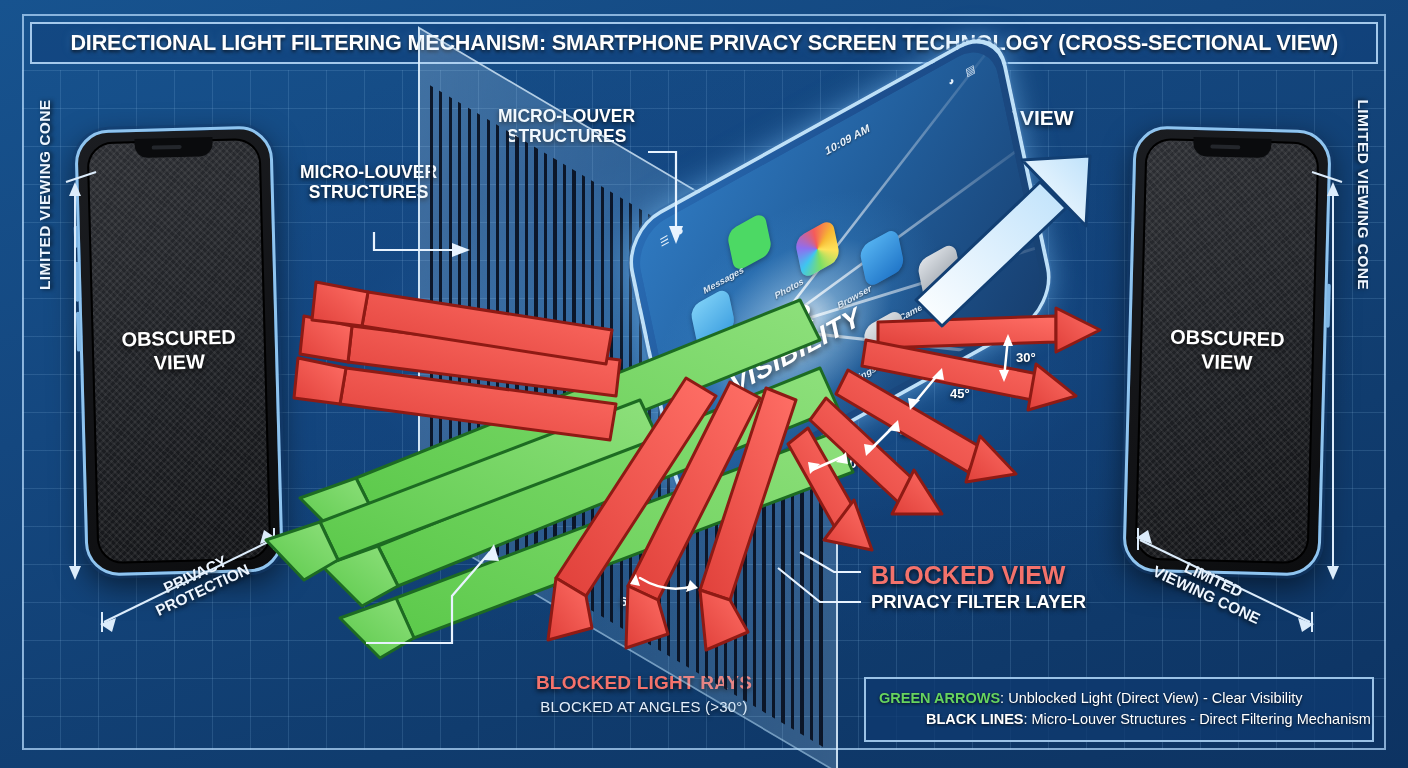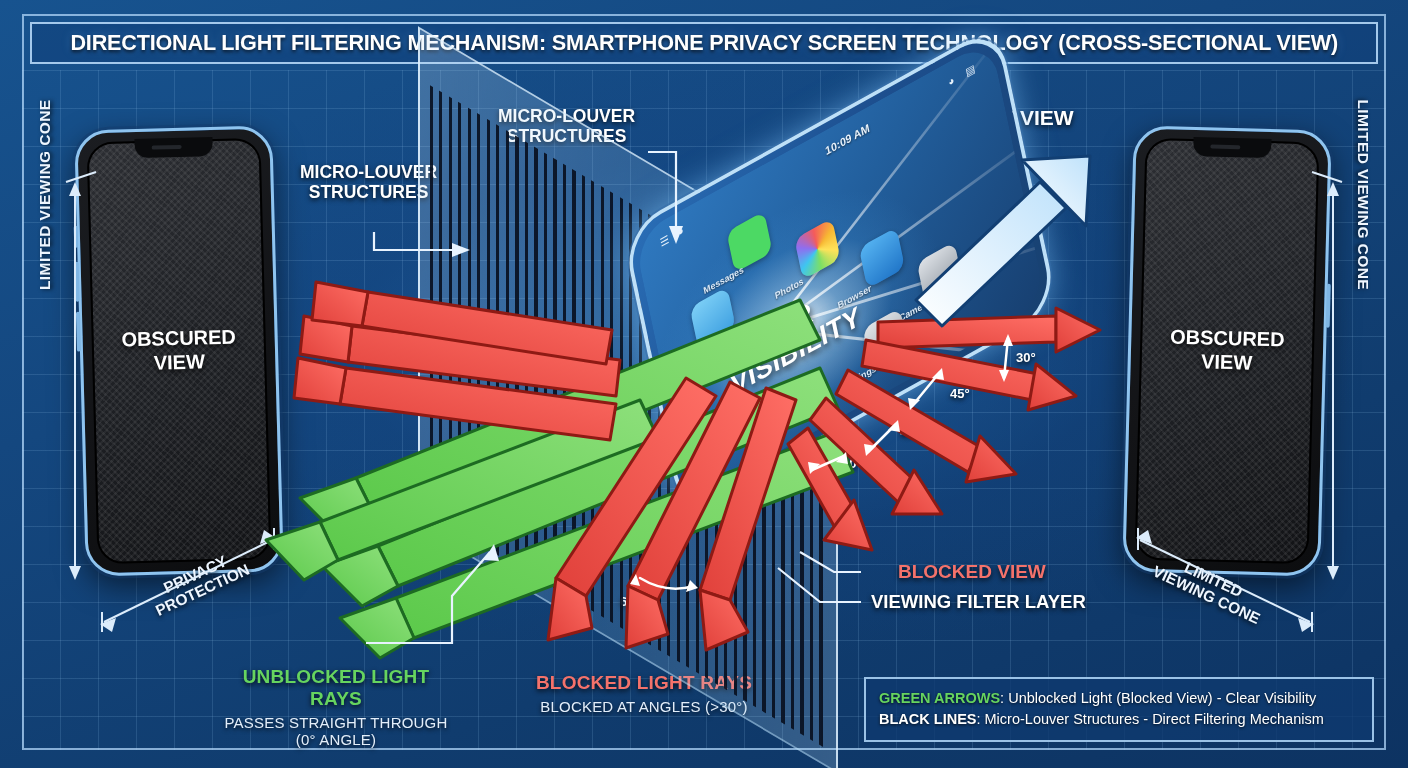--- a/index.html
+++ b/index.html
@@ -209,21 +209,21 @@
     z-index: 30;
   }
   .leg-row {
     color: #ffffff; font-size: 14.5px; line-height: 1.46;
     white-space: nowrap;
     text-shadow: 0 1px 3px rgba(0,0,0,0.8);
   }
   .leg-key { font-weight: bold; }
   .k-green { color: #66d45f; }
   .k-red   { color: #f4726b; }
-  .k-black { color: #ffffff; }
+  .k-black { color: #ffffff; margin-left: 47px; }
 </style>
 </head>
 <body>
 
 <div id="stage">
 
   <div class="grid"></div>
   <div class="outer-frame"></div>
 
   <div class="title-bar">
@@ -458,43 +458,38 @@
     <div>STRUCTURES</div>
   </div>
 
   <div class="callout" style="left:498px; top:106px;">
     <div>MICRO-LOUVER</div>
     <div>STRUCTURES</div>
   </div>
 
   <div class="callout" style="left:936px; top:106px; font-size:21px;">DIRECT VIEW</div>
 
-  <div class="callout left-al" style="left:898px; top:561px; color:#f4726b; font-size:19px;">BLOCKED VIEW</div>
-
-  <div class="callout left-al" style="left:871px; top:591px; font-size:18.5px;">VIEWING FILTER LAYER</div>
+  <div class="callout left-al" style="left:871px; top:561px; color:#f4726b; font-size:25px;">BLOCKED VIEW</div>
+
+  <div class="callout left-al" style="left:871px; top:591px; font-size:18.5px;">PRIVACY FILTER LAYER</div>
 
   <div class="ang" style="left:1016px; top:350px;">30°</div>
   <div class="ang" style="left:950px; top:386px;">45°</div>
   <div class="ang" style="left:900px; top:424px;">45°</div>
   <div class="ang" style="left:842px; top:456px;">30°</div>
   <div class="ang" style="left:620px; top:594px;">60°</div>
 
-  <div style="position:absolute; left:218px; top:666px; text-align:center; width:236px;">
-    <div class="block-title" style="color:#66d45f; text-shadow:0 2px 5px rgba(0,0,0,0.85);">UNBLOCKED LIGHT RAYS</div>
-    <div class="block-sub" style="margin-top:4px; text-shadow:0 2px 4px rgba(0,0,0,0.8);">PASSES STRAIGHT THROUGH</div>
-    <div class="block-sub" style="text-shadow:0 2px 4px rgba(0,0,0,0.8);">(0° ANGLE)</div>
-  </div>
 
   <div style="position:absolute; left:516px; top:672px; text-align:center; width:256px;">
     <div class="block-title" style="color:#f4726b; text-shadow:0 2px 5px rgba(0,0,0,0.85);">BLOCKED LIGHT RAYS</div>
     <div class="block-sub" style="margin-top:4px; text-shadow:0 2px 4px rgba(0,0,0,0.8);">BLOCKED AT ANGLES (&gt;30°)</div>
   </div>
 
   <div id="legend">
     <div class="leg-row">
-      <span class="leg-key k-green">GREEN ARROWS</span><span>: Unblocked Light (Blocked View) - Clear Visibility</span>
+      <span class="leg-key k-green">GREEN ARROWS</span><span>: Unblocked Light (Direct View) - Clear Visibility</span>
     </div>
     <div class="leg-row">
       <span class="leg-key k-black">BLACK LINES</span><span>: Micro-Louver Structures - Direct Filtering Mechanism</span>
     </div>
   </div>
 
 </div>
 
 </body></html>

